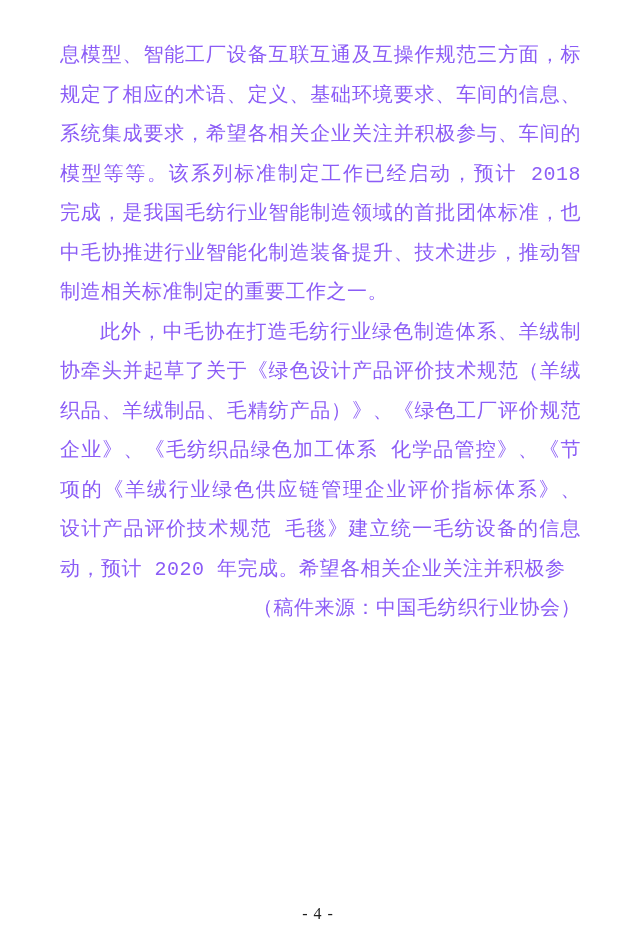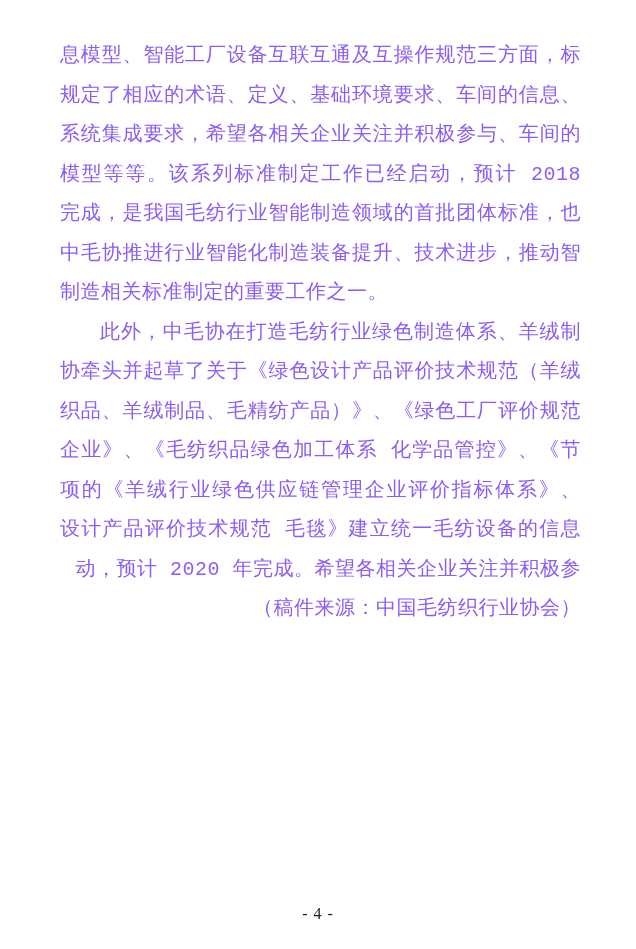--- a/index.html
+++ b/index.html
@@ -30,21 +30,21 @@
     font-family: Liberation Mono, monospace;
   }
   .line.justify {
     text-align: justify;
     text-align-last: justify;
   }
   .line.indent {
     text-indent: 2em;
   }
   .line.left {
-    text-align: right;
+    text-align: left;
     text-align-last: left;
   }
   .line.right {
     text-align: center;
     text-align-last: right;
   }
   .footer {
     position: absolute;
     top: 905px;
     left: 0;

